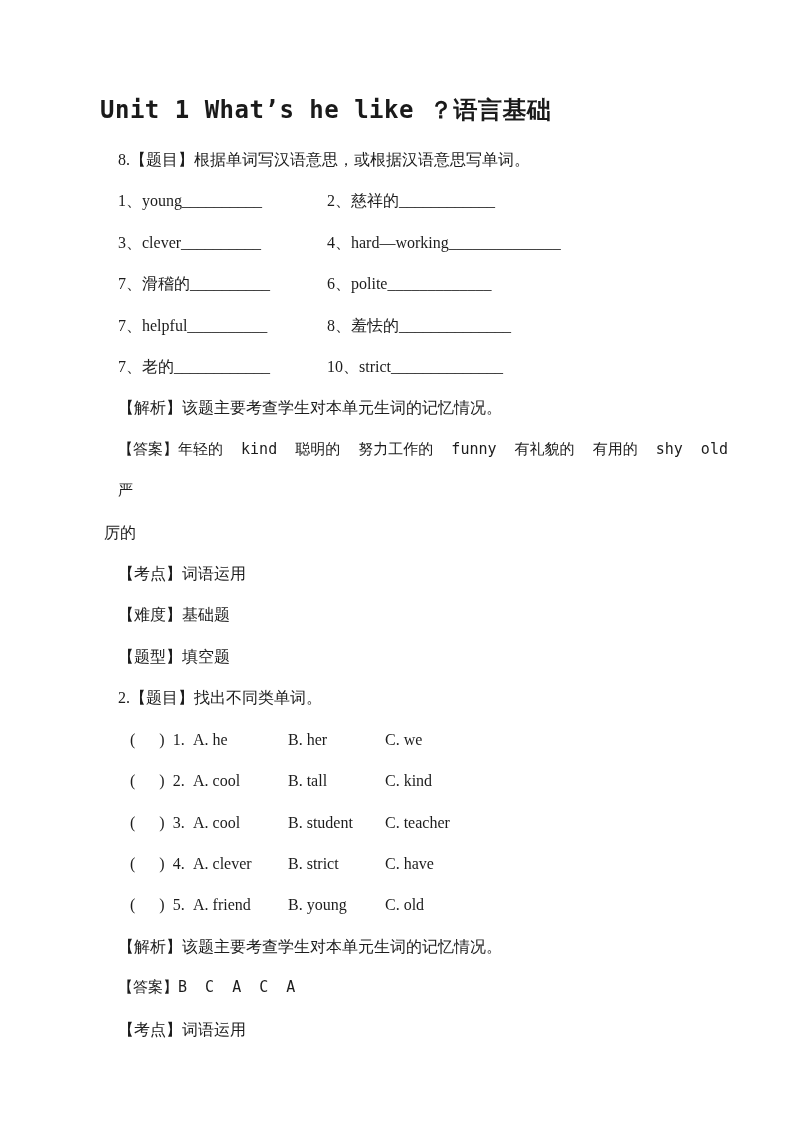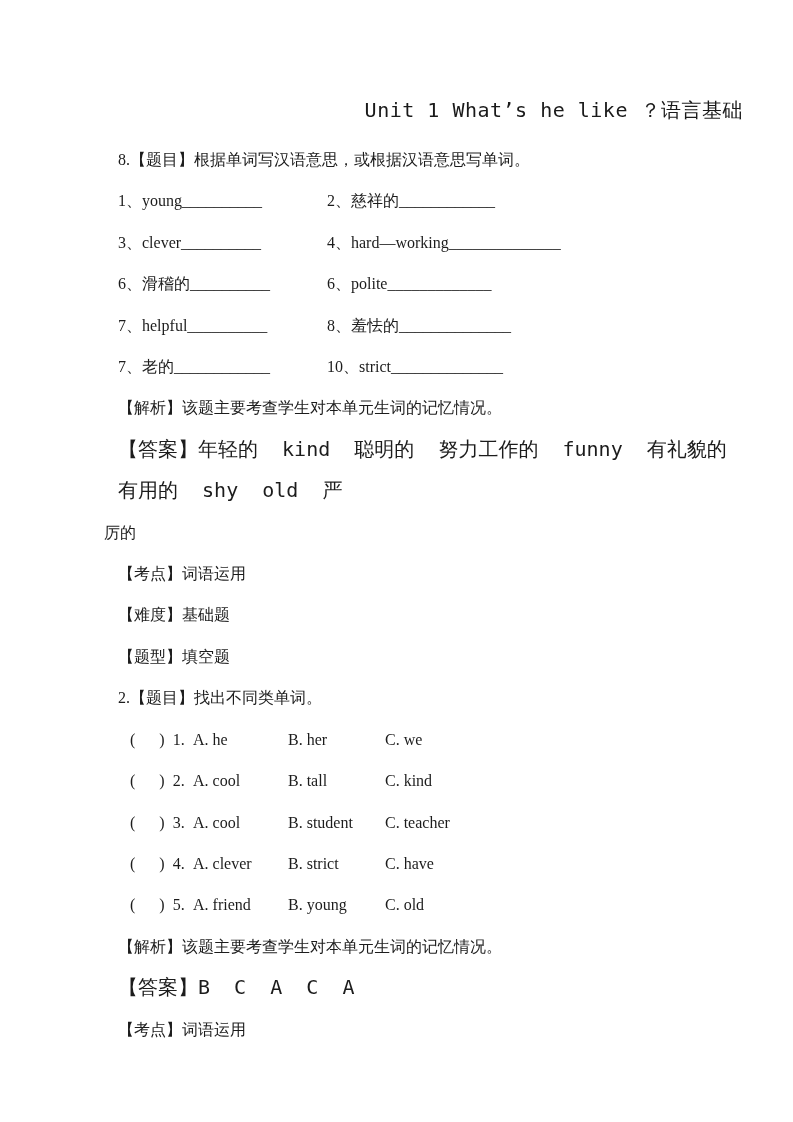--- a/index.html
+++ b/index.html
@@ -17,42 +17,42 @@
     font-size: 16px;
     overflow: hidden;
     box-sizing: border-box;
   }
   .content {
     padding: 94px 50px 0 118px;
     box-sizing: border-box;
   }
   .doc-title {
     margin: 0 0 13px -18px;   
-    text-align: right;
+    text-align: left;
     font-family: "DejaVu Sans Mono", monospace;
-    font-weight: 400;
-    font-size: 20px;
+    font-weight: 700;
+    font-size: 24px;
     letter-spacing: 0.5px;
     line-height: 32px;
     color: #1a1a1a;
     white-space: pre;
   }
   .line {
     margin: 0;
     line-height: 41.4px;
     white-space: pre-wrap;
   }
   
   .hang {
     margin-left: -14px;
   }
   
   .mono-latin {
     font-family: "DejaVu Sans Mono", "Liberation Serif", serif;
-    font-size: 20px;
+    font-size: 15px;
   }
   .vocab-row {
     display: grid;
     grid-template-columns: 185px auto;
     line-height: 41.4px;
     gap: 24px;
   }
   .vocab-row span { white-space: pre-wrap; }
   .mc-row {
     display: grid;
@@ -75,21 +75,21 @@
 
       <div class="vocab-row">
         <span>1、young__________</span>
         <span>2、慈祥的____________</span>
       </div>
       <div class="vocab-row">
         <span>3、clever__________</span>
         <span>4、hard—working______________</span>
       </div>
       <div class="vocab-row">
-        <span>6、滑稽的__________</span>
+        <span>7、滑稽的__________</span>
         <span>6、polite_____________</span>
       </div>
       <div class="vocab-row">
         <span>7、helpful__________</span>
         <span>8、羞怯的______________</span>
       </div>
       <div class="vocab-row">
         <span>7、老的____________</span>
         <span>10、strict______________</span>
       </div>

